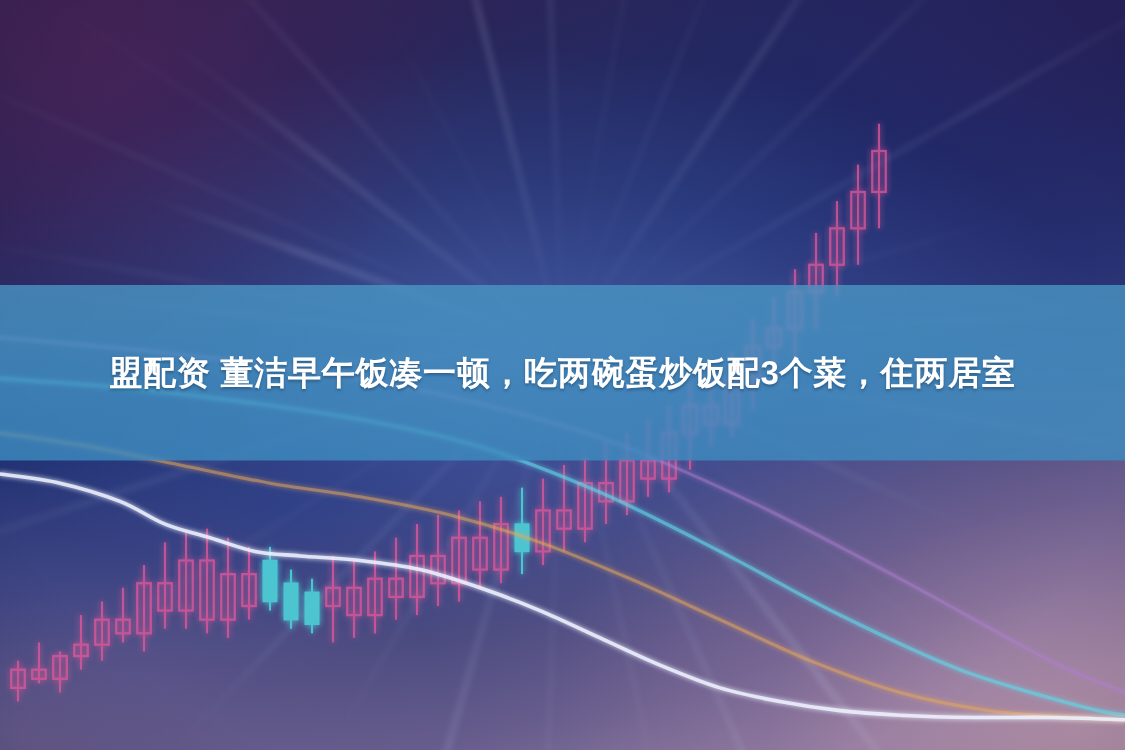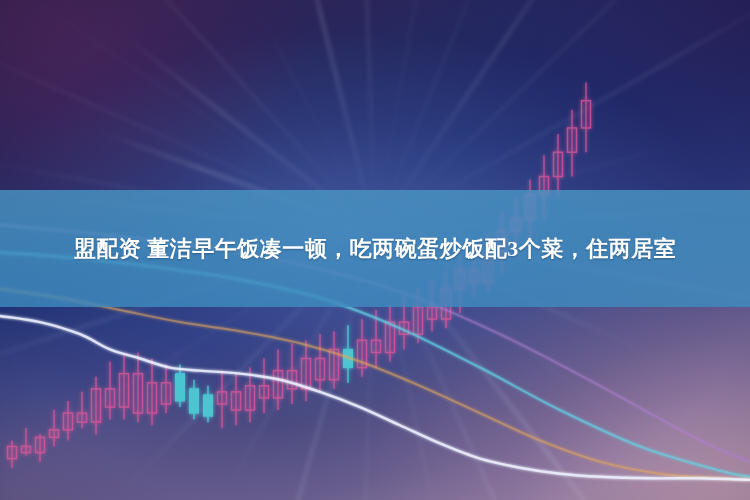--- a/index.html
+++ b/index.html
@@ -1,20 +1,20 @@
 <!DOCTYPE html>
 <html><head>
 <meta charset="utf-8">
 <style>
   html,body{margin:0;padding:0;background:#0d1020;}
   #stage{
     position:relative;
     width:750px;height:500px;
     overflow:hidden;
-    font-family:Liberation Serif, serif;
+    font-family:Liberation Sans, sans-serif;
     background:#2a2b56;
   }
   .layer{position:absolute;inset:0;}
 
   
   #bg-base{
     background:
       linear-gradient(163deg,
         #33224f 0%,
         #2c2457 12%,

